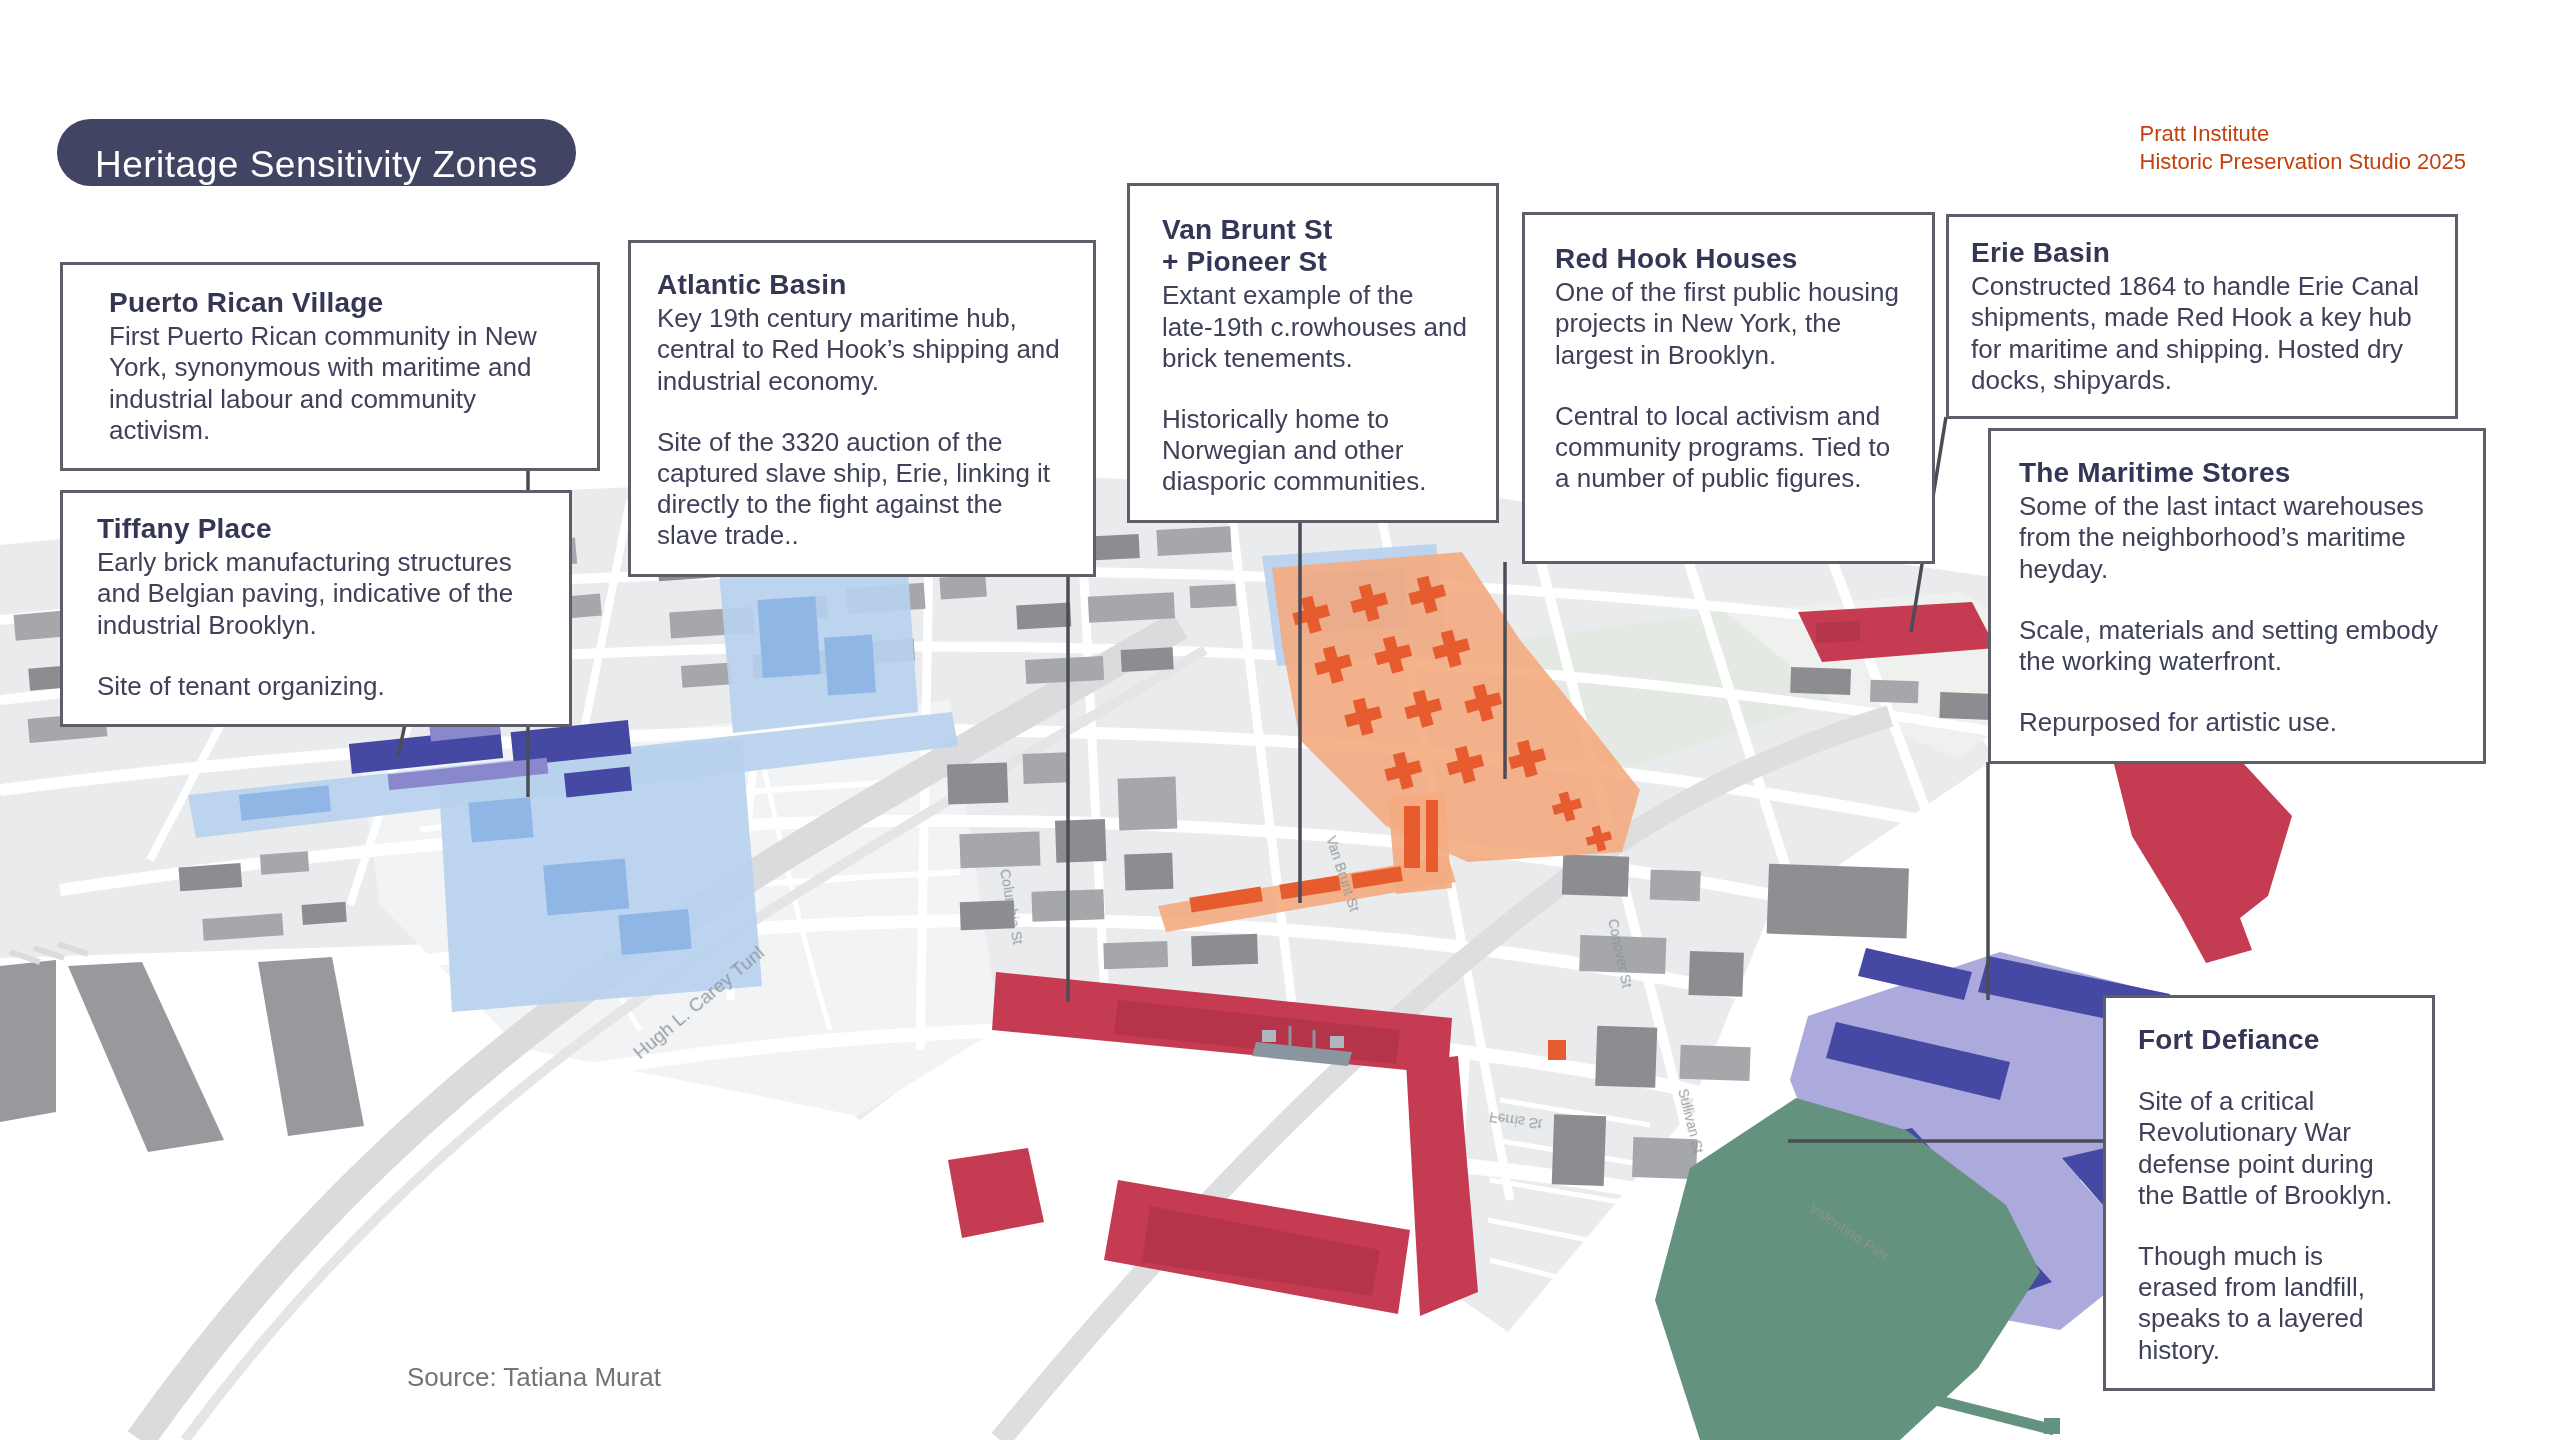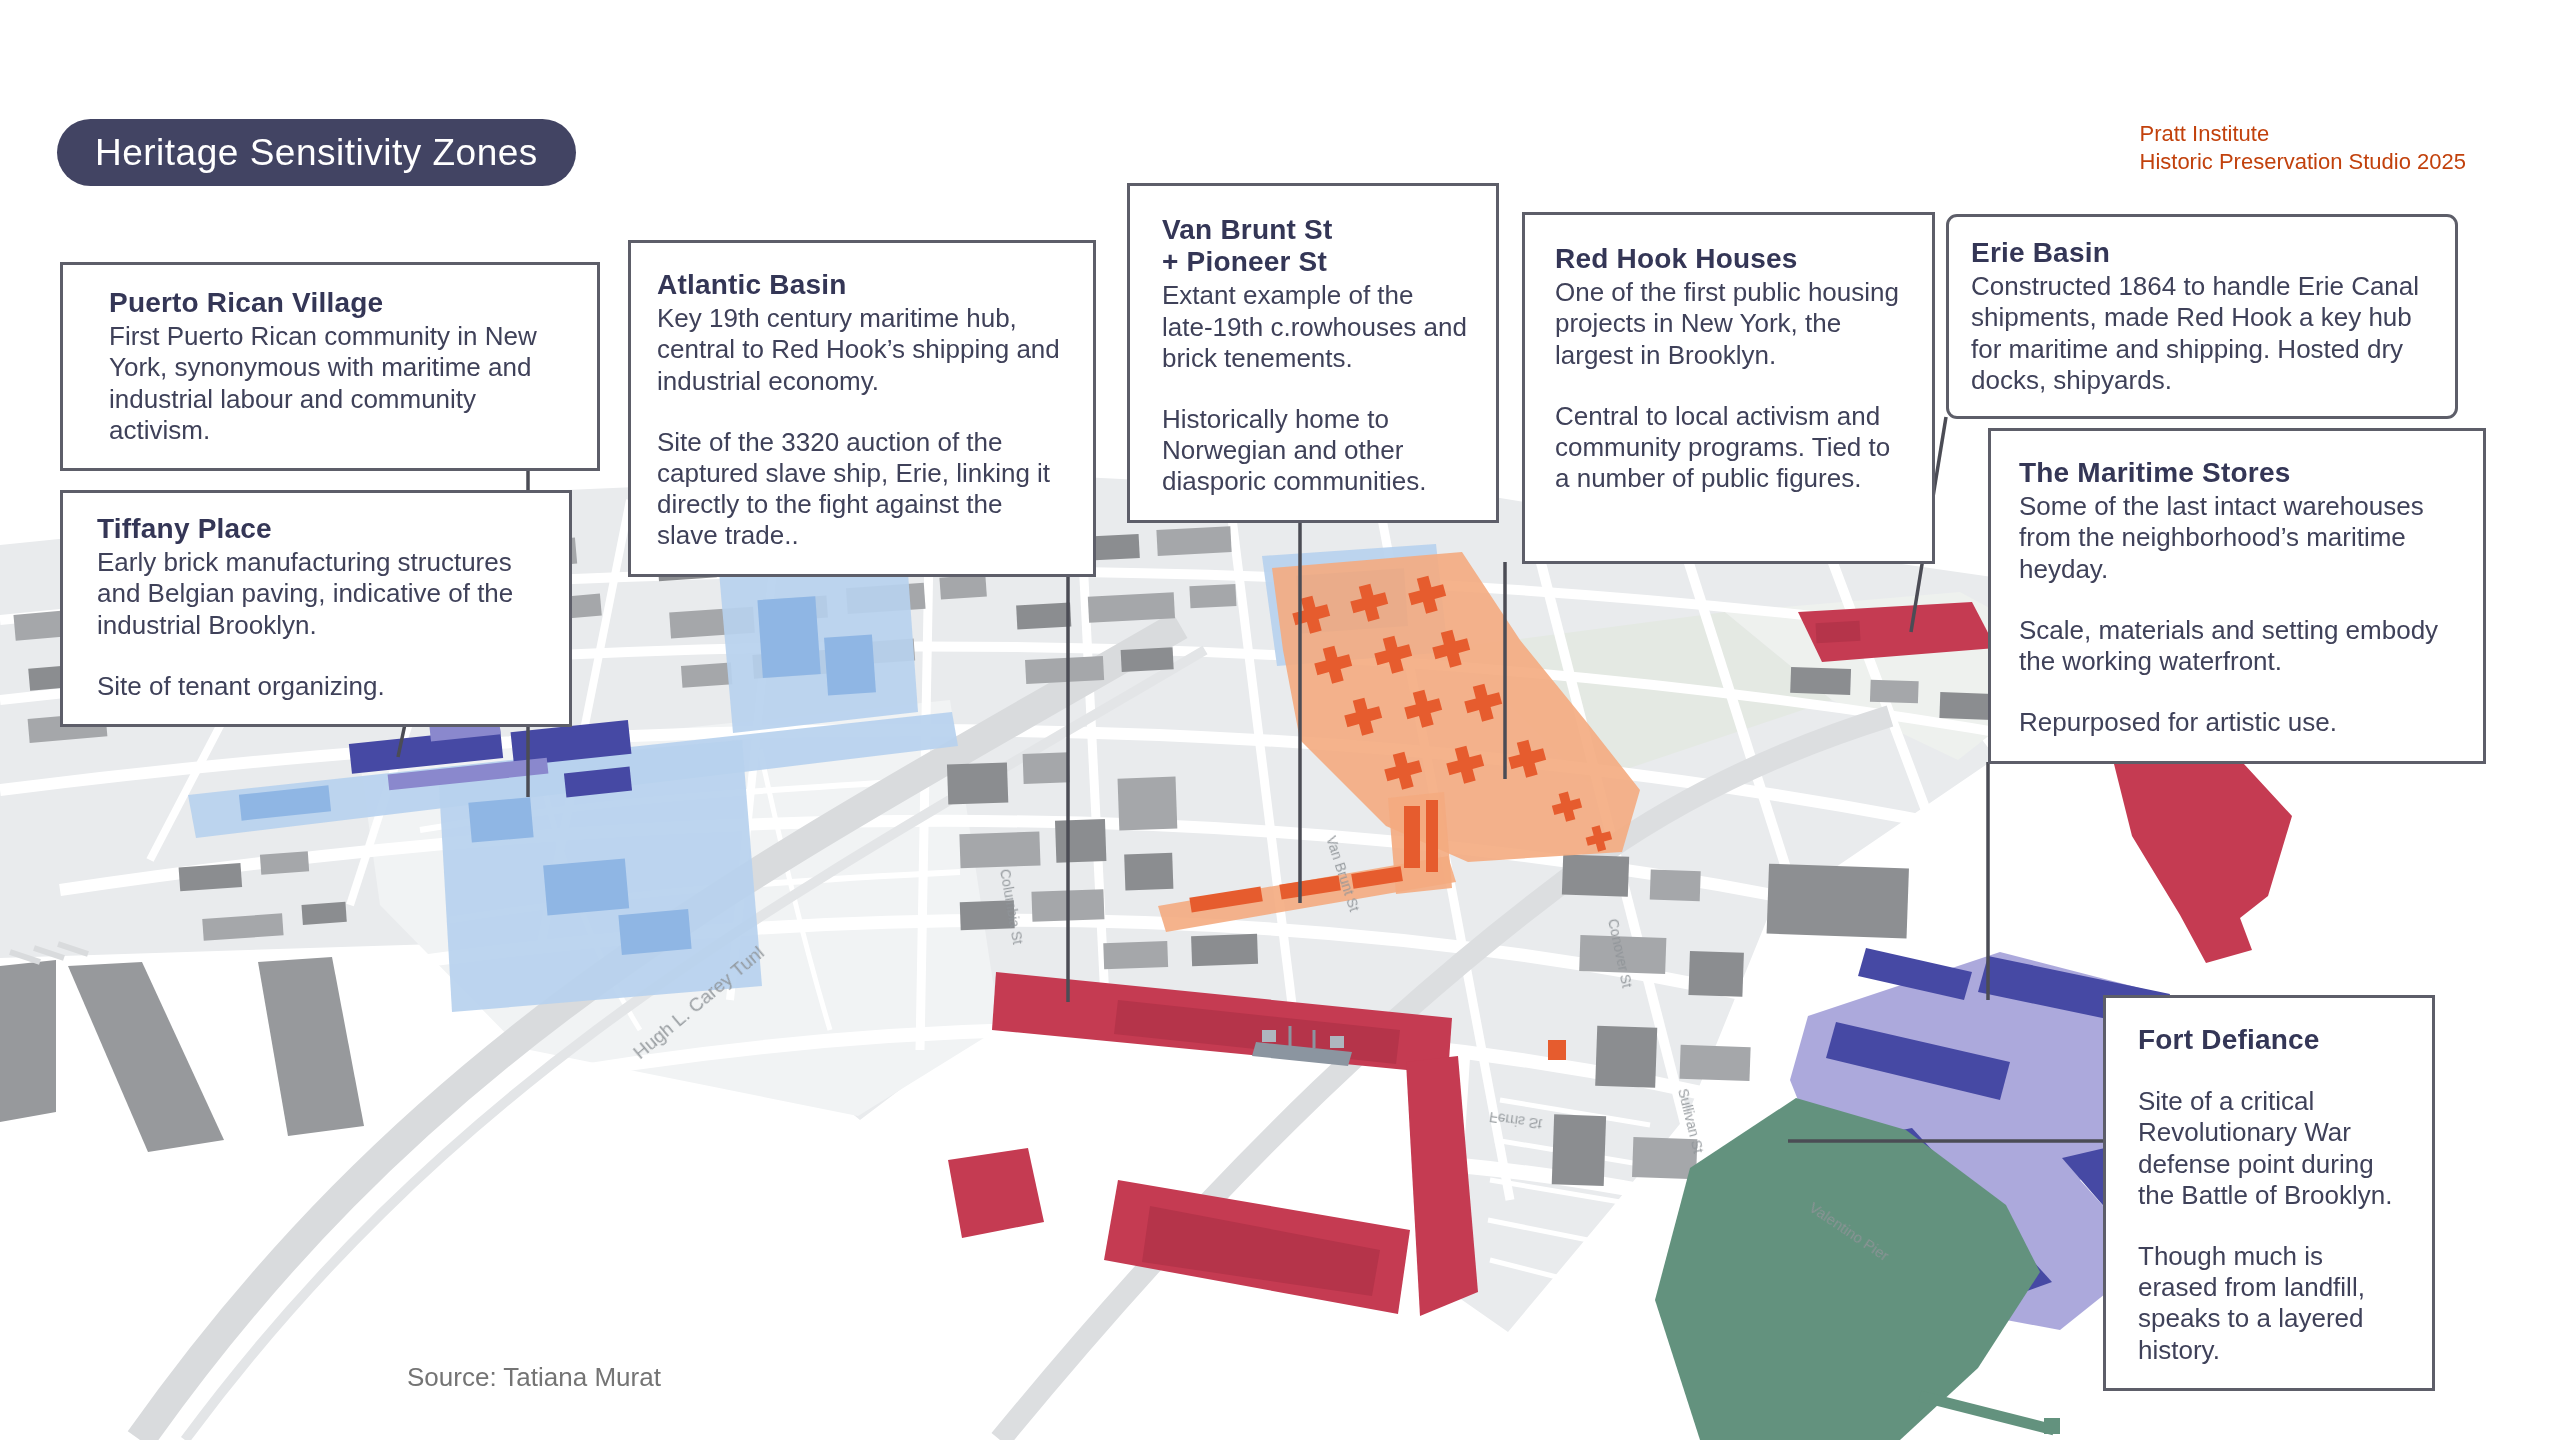--- a/index.html
+++ b/index.html
@@ -4,21 +4,21 @@
 <style>
   html,body{margin:0;padding:0;}
   body{
     width:2560px;height:1440px;position:relative;overflow:hidden;
     background:#ffffff;font-family:"Liberation Sans",sans-serif;
   }
   #map-layer{position:absolute;left:0;top:0;width:2560px;height:1440px;}
   .pill{
     position:absolute;left:57px;top:119px;height:67px;box-sizing:border-box;
     background:#424463;color:#ffffff;border-radius:40px;
-    display:flex;align-items:center;padding:0 38px;
+    display:flex;align-items:flex-end;padding:0 38px;
     font-size:37px;letter-spacing:.5px;font-weight:400;
   }
   .credit{
     position:absolute;right:94px;top:120px;text-align:left;
     color:#c2410c;font-size:22px;line-height:1.25;
   }
   .source{
     position:absolute;left:407px;top:1362px;color:#747474;font-size:26px;
   }
   .anno{
@@ -327,21 +327,21 @@
   <p>Extant example of the late-19th c.rowhouses and  brick tenements.</p>
   <p class="gap">Historically home to Norwegian and other diasporic communities.</p>
 </div>
 
 <div class="anno" style="left:1522px;top:212px;width:413px;min-height:352px;padding-left:30px;padding-top:28px;">
   <h3>Red Hook Houses</h3>
   <p>One of the first public housing projects in New York, the largest in Brooklyn.</p>
   <p class="gap">Central to local activism and community programs. Tied to a number of public figures.</p>
 </div>
 
-<div class="anno" style="left:1946px;top:214px;width:512px;min-height:202px;padding:20px 24px 20px 22px;border-radius:11px;">
+<div class="anno" style="left:1946px;top:214px;width:512px;min-height:202px;padding:20px 24px 20px 22px;">
   <h3>Erie Basin</h3>
   <p>Constructed 1864 to handle Erie Canal shipments, made Red Hook a key hub for maritime and shipping. Hosted dry docks, shipyards.</p>
 </div>
 
 <div class="anno" style="left:1988px;top:428px;width:498px;min-height:336px;padding-left:28px;padding-top:26px;">
   <h3>The Maritime Stores</h3>
   <p>Some of the last intact warehouses from the neighborhood’s maritime heyday.</p>
   <p class="gap">Scale, materials and setting embody the working waterfront.</p>
   <p class="gap">Repurposed for artistic use.</p>
 </div>

